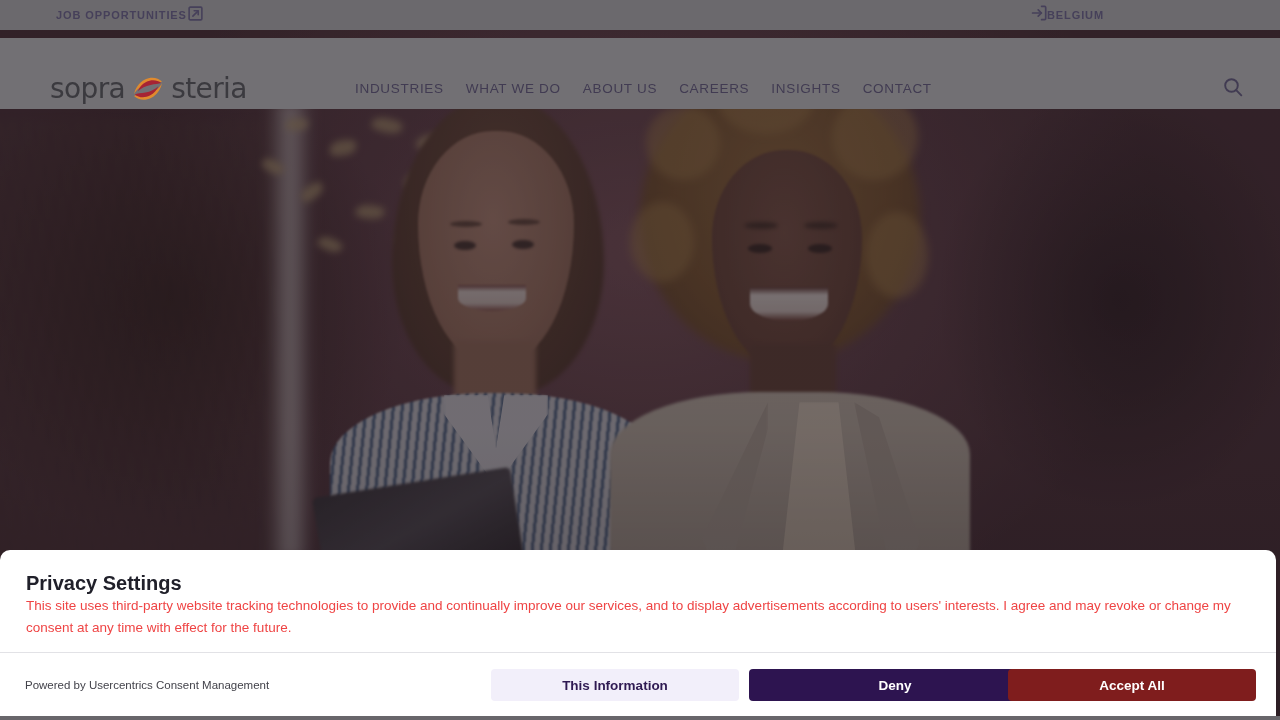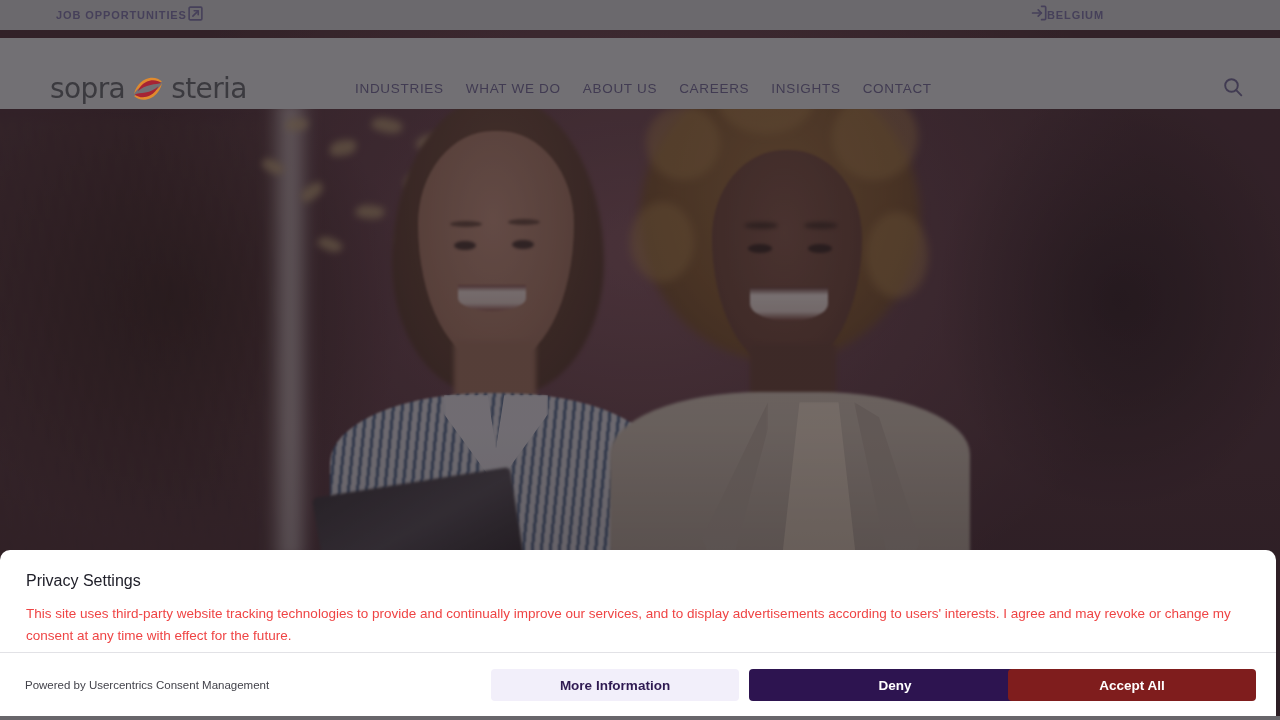--- a/index.html
+++ b/index.html
@@ -228,22 +228,22 @@
     position: absolute;
     left: 0; top: 550px;
     width: 1276px; height: 167px;
     background: #ffffff;
     border-radius: 10px 10px 0 0;
     z-index: 20;
     overflow: hidden;
   }
   .consent-body { padding: 22px 26px 0 26px; }
   .consent-title {
-    font-size: 16px; font-weight: normal; color: #20202a;
-    margin-bottom: 13px;
+    font-size: 20px; font-weight: bold; color: #20202a;
+    margin-bottom: 0;
   }
   .consent-text {
     font-size: 13.5px; line-height: 1.65;
     color: #ef4444;
     max-width: 1228px;
   }
   .consent-divider {
     position: absolute; left: 0; top: 102px;
     width: 1276px; height: 1px; background: #e2e2e6;
   }
@@ -395,20 +395,20 @@
   <div class="consent">
     <div class="consent-body">
       <div class="consent-title">Privacy Settings</div>
       <div class="consent-text">This site uses third-party website tracking technologies to provide and continually improve our services, and to display advertisements according to users' interests. I agree and may revoke or change my consent at any time with effect for the future.</div>
     </div>
 
     <div class="consent-divider"></div>
 
     <div class="consent-footer">
       <span class="powered">Powered by Usercentrics Consent Management</span>
-      <button class="btn btn-more">More Information</button>
+      <button class="btn btn-more">This Information</button>
       <button class="btn btn-deny">Deny</button>
       <button class="btn btn-accept">Accept All</button>
     </div>
   </div>
 
   <div class="bottom-edge"></div>
 </div>
 
 </body></html>

